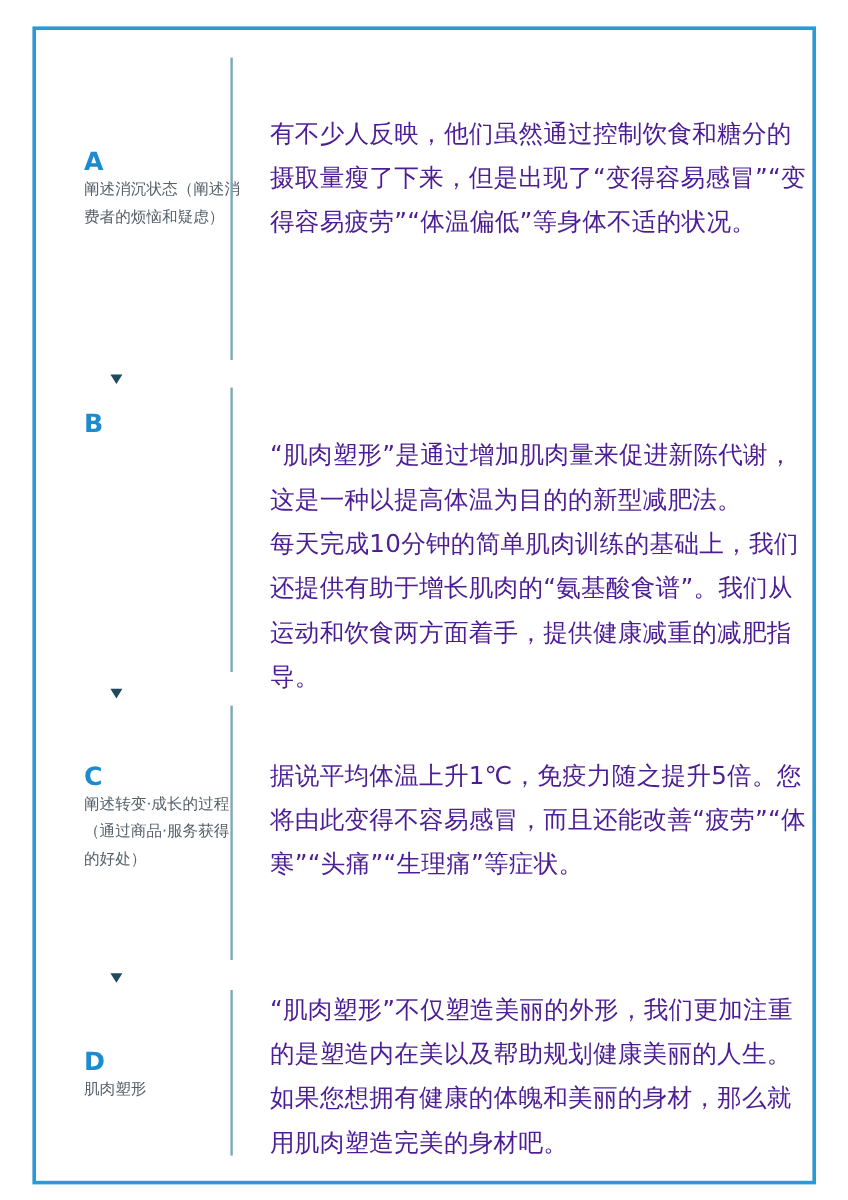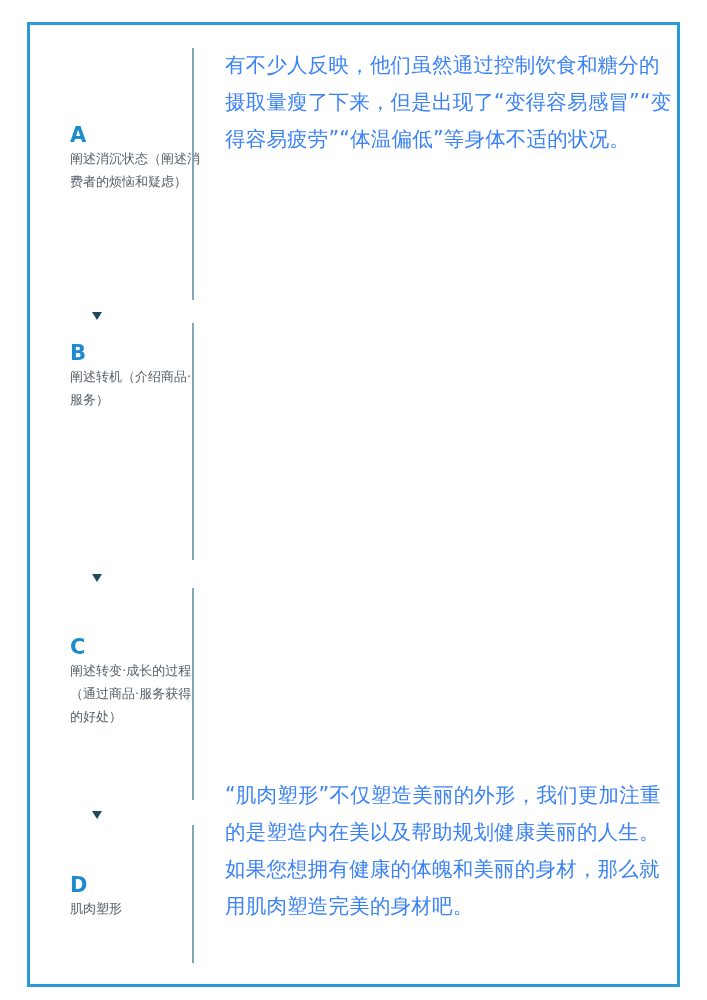--- a/index.html
+++ b/index.html
@@ -18,21 +18,21 @@
   }
   .label .letter {
     display: block; color: #1e8ccc; font-size: 21px; font-weight: bold;
     line-height: 24px; font-family: "DejaVu Sans", sans-serif;
   }
   .divider {
     position: absolute; left: 162px; width: 2px; background: #7fa7b6;
   }
   .body {
     position: absolute; left: 195px; width: 450px;
-    color: #3b82f6; font-size: 20.5px; line-height: 37px; letter-spacing: 0.2px;
+    color: #4c1d95; font-size: 20.5px; line-height: 37px; letter-spacing: 0.2px; margin-top: 46px;
   }
   .body p { margin: 0; }
   .arrow {
     position: absolute; left: 62px; width: 0; height: 0;
     border-left: 5px solid transparent; border-right: 5px solid transparent;
     border-top: 8px solid #1f4a5c;
   }
 </style>
 </head>
 <body>
@@ -48,36 +48,38 @@
     <div class="body" style="top:22px;">
       <p>有不少人反映，他们虽然通过控制饮食和糖分的摄取量瘦了下来，但是出现了“变得容易感冒”“变得容易疲劳”“体温偏低”等身体不适的状况。</p>
     </div>
   </div>
 
   <div class="arrow" style="top:287px;"></div>
 
   <div class="section" style="top:0;">
     <div class="label" style="top:316px;">
       <span class="letter">B</span>
-      <span>阐述转机（介绍商品·服务）</span>
     </div>
     <div class="divider" style="top:298px;height:237px;"></div>
     <div class="body" style="top:290px;">
+      <p>“肌肉塑形”是通过增加肌肉量来促进新陈代谢，这是一种以提高体温为目的的新型减肥法。</p>
+      <p>每天完成10分钟的简单肌肉训练的基础上，我们还提供有助于增长肌肉的“氨基酸食谱”。我们从运动和饮食两方面着手，提供健康减重的减肥指导。</p>
     </div>
   </div>
 
   <div class="arrow" style="top:549px;"></div>
 
   <div class="section" style="top:0;">
     <div class="label" style="top:610px;">
       <span class="letter">C</span>
       <span>阐述转变·成长的过程（通过商品·服务获得的好处）</span>
     </div>
     <div class="divider" style="top:563px;height:212px;"></div>
     <div class="body" style="top:557px;">
+      <p>据说平均体温上升1℃，免疫力随之提升5倍。您将由此变得不容易感冒，而且还能改善“疲劳”“体寒”“头痛”“生理痛”等症状。</p>
     </div>
   </div>
 
   <div class="arrow" style="top:786px;"></div>
 
   <div class="section" style="top:0;">
     <div class="label" style="top:848px;">
       <span class="letter">D</span>
       <span>肌肉塑形</span>
     </div>

